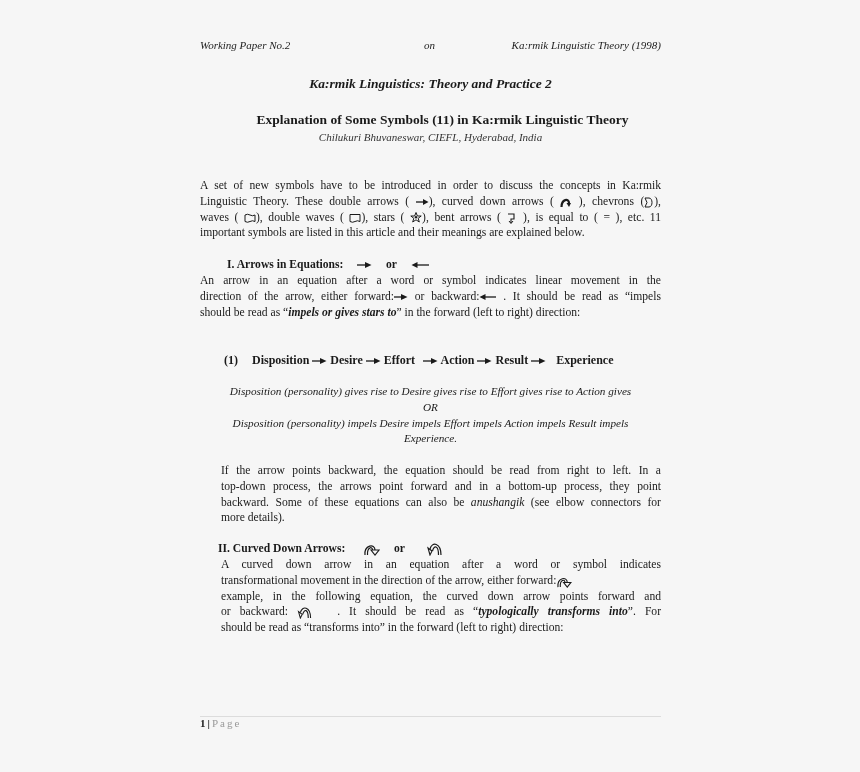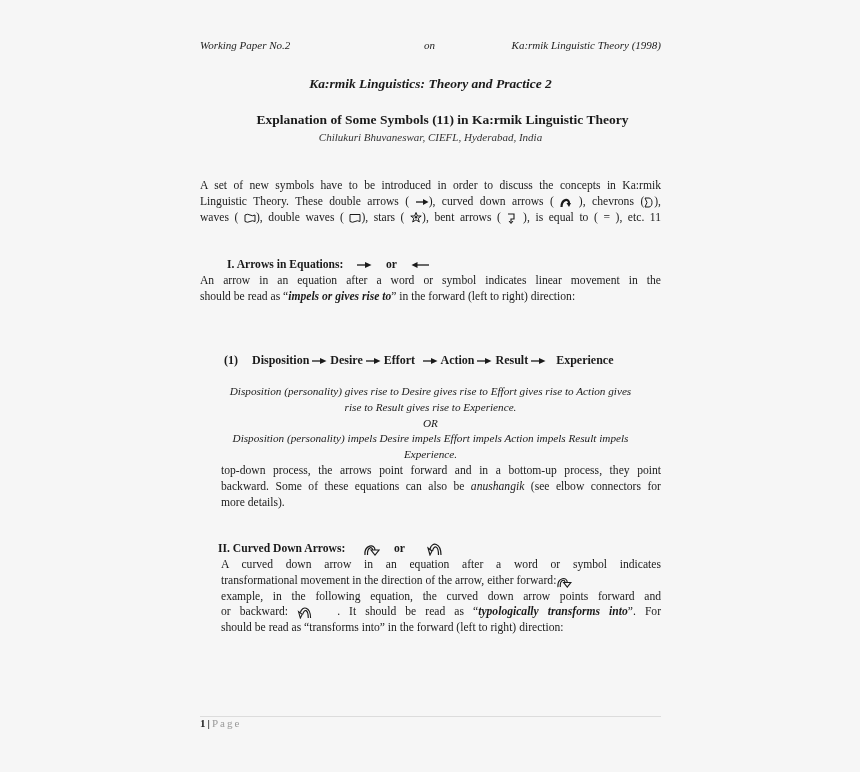--- a/index.html
+++ b/index.html
@@ -76,41 +76,49 @@
           <path d="M1 2 Q3.5 0.5 6 2 T11 2 L11 8.5 Q8.5 7 6 8.5 T1 8.5 Z" fill="none" stroke="#1a1a1a" stroke-width="1"></path>
         </svg><span>), double waves (</span> <svg class="sym" width="12" height="10" viewBox="0 0 12 10">
           <path d="M1 1.5 L11 1.5 L11 8.5 Q8.5 7 6 8.5 T1 8.5 Z" fill="none" stroke="#1a1a1a" stroke-width="1"></path>
         </svg><span>), stars (</span> <svg class="sym" width="12" height="11" viewBox="0 0 12 11">
           <path d="M6 0.5 L7.4 4 L11.2 4 L8.2 6.3 L9.3 10 L6 7.8 L2.7 10 L3.8 6.3 L0.8 4 L4.6 4 Z" fill="none" stroke="#1a1a1a" stroke-width="1"></path>
           <circle cx="6" cy="5.3" r="1.2" fill="#1a1a1a"></circle>
         </svg><span>), bent arrows (</span> <svg class="sym" width="11" height="12" viewBox="0 0 11 12">
           <path d="M1 2 L7 2 L7 7 L4 7 L4 11" fill="none" stroke="#1a1a1a" stroke-width="1.1"></path>
           <path d="M2 9 L4 11.5 L6 9" fill="none" stroke="#1a1a1a" stroke-width="1"></path>
         </svg> <span>), is equal to ( = ), etc. 11</span></span>
+    <span class="line last">important symbols are listed in this article and their meanings are explained below.</span>
   </div>
 
   <div class="abs sec-head sec1-head">
     <span>I. Arrows in Equations:</span>
     <span class="gap" style="width:8px"></span>
     <svg class="arr" width="15" height="8" viewBox="0 0 15 8">
         <line x1="0" y1="4" x2="9" y2="4" stroke="#1a1a1a" stroke-width="1.3"></line>
         <path d="M8 1 L14.5 4 L8 7 Z" fill="#1a1a1a"></path>
       </svg>
     <span class="gap" style="width:8px"></span>
     <span>or</span>
     <span class="gap" style="width:8px"></span>
     <svg class="arr" width="18" height="8" viewBox="0 0 18 8">
         <line x1="5" y1="4" x2="18" y2="4" stroke="#1a1a1a" stroke-width="1.3"></line>
         <path d="M6.5 1 L0.5 4 L6.5 7 Z" fill="#1a1a1a"></path>
       </svg>
   </div>
 
   <div class="para sec1-body">
     <span class="line">An arrow in an equation after a word or symbol indicates linear movement in the</span>
-    <span class="line last"><span>should be read as “</span><b><i>impels or gives rise to</i></b><span>” in the forward (left to right) direction:</span></span>
+    <span class="line"><span>direction of the arrow, either forward:</span><svg class="arr" width="14" height="8" viewBox="0 0 14 8">
+          <line x1="0" y1="4" x2="8" y2="4" stroke="#1a1a1a" stroke-width="1.3"></line>
+          <path d="M7 1 L13.5 4 L7 7 Z" fill="#1a1a1a"></path>
+        </svg> <span>or backward:</span><svg class="arr" width="17" height="8" viewBox="0 0 17 8">
+          <line x1="5" y1="4" x2="17" y2="4" stroke="#1a1a1a" stroke-width="1.3"></line>
+          <path d="M6.5 1 L0.5 4 L6.5 7 Z" fill="#1a1a1a"></path>
+        </svg> <span>. It should be read as “impels</span></span>
+    <span class="line last"><span>should be read as “</span><b><i>impels or gives stars to</i></b><span>” in the forward (left to right) direction:</span></span>
   </div>
 
   <div class="abs eq eq1">
     <span>(1)</span>
     <span class="gap" style="width:8px"></span>
     <span>Disposition</span>
     <svg class="arr" width="15" height="8" viewBox="0 0 15 8">
         <line x1="0" y1="4" x2="9" y2="4" stroke="#1a1a1a" stroke-width="1.3"></line>
         <path d="M8 1 L14.5 4 L8 7 Z" fill="#1a1a1a"></path>
       </svg>
@@ -134,27 +142,27 @@
     <svg class="arr" width="15" height="8" viewBox="0 0 15 8">
         <line x1="0" y1="4" x2="9" y2="4" stroke="#1a1a1a" stroke-width="1.3"></line>
         <path d="M8 1 L14.5 4 L8 7 Z" fill="#1a1a1a"></path>
       </svg>
     <span class="gap" style="width:4px"></span>
     <span>Experience</span>
   </div>
 
   <div class="ital-block ib1">
     <span class="line">Disposition (personality) gives rise to Desire gives rise to Effort gives rise to Action gives</span>
-    <span class="line">rise to Result gives rise to Experience.</span>
     <span class="line">OR</span>
     <span class="line">Disposition (personality) impels Desire impels Effort impels Action impels Result impels</span>
     <span class="line">Experience.</span>
   </div>
 
   <div class="para sec1-body2">
+    <span class="line">If the arrow points backward, the equation should be read from right to left. In a</span>
     <span class="line">top-down process, the arrows point forward and in a bottom-up process, they point</span>
     <span class="line"><span>backward. Some of these equations can also be </span><i>anushangik</i><span> (see elbow connectors for</span></span>
     <span class="line last">more details).</span>
   </div>
 
   <div class="abs sec-head sec2-head">
     <span>II. Curved Down Arrows:</span>
     <span class="gap" style="width:12px"></span>
     <svg class="sym" width="17" height="14" viewBox="0 0 17 14">
         <path d="M2 13 C1 3 12 1 12 8" fill="none" stroke="#1a1a1a" stroke-width="1.2"></path>

